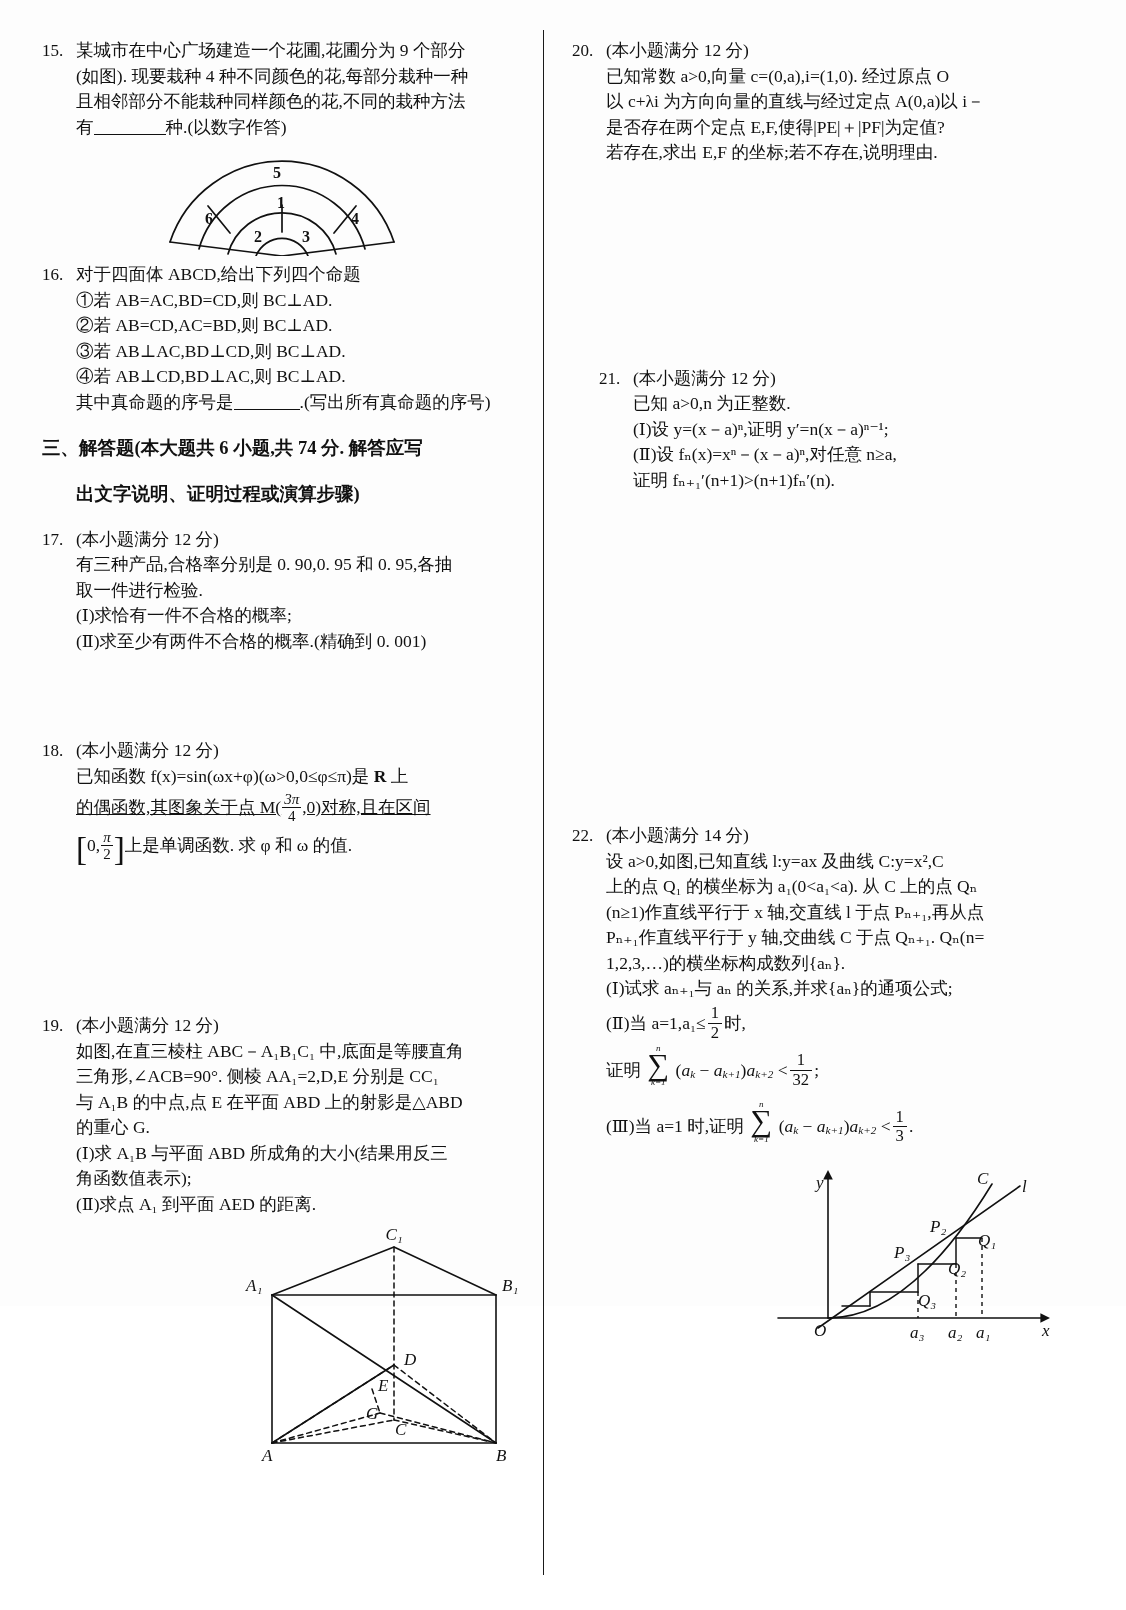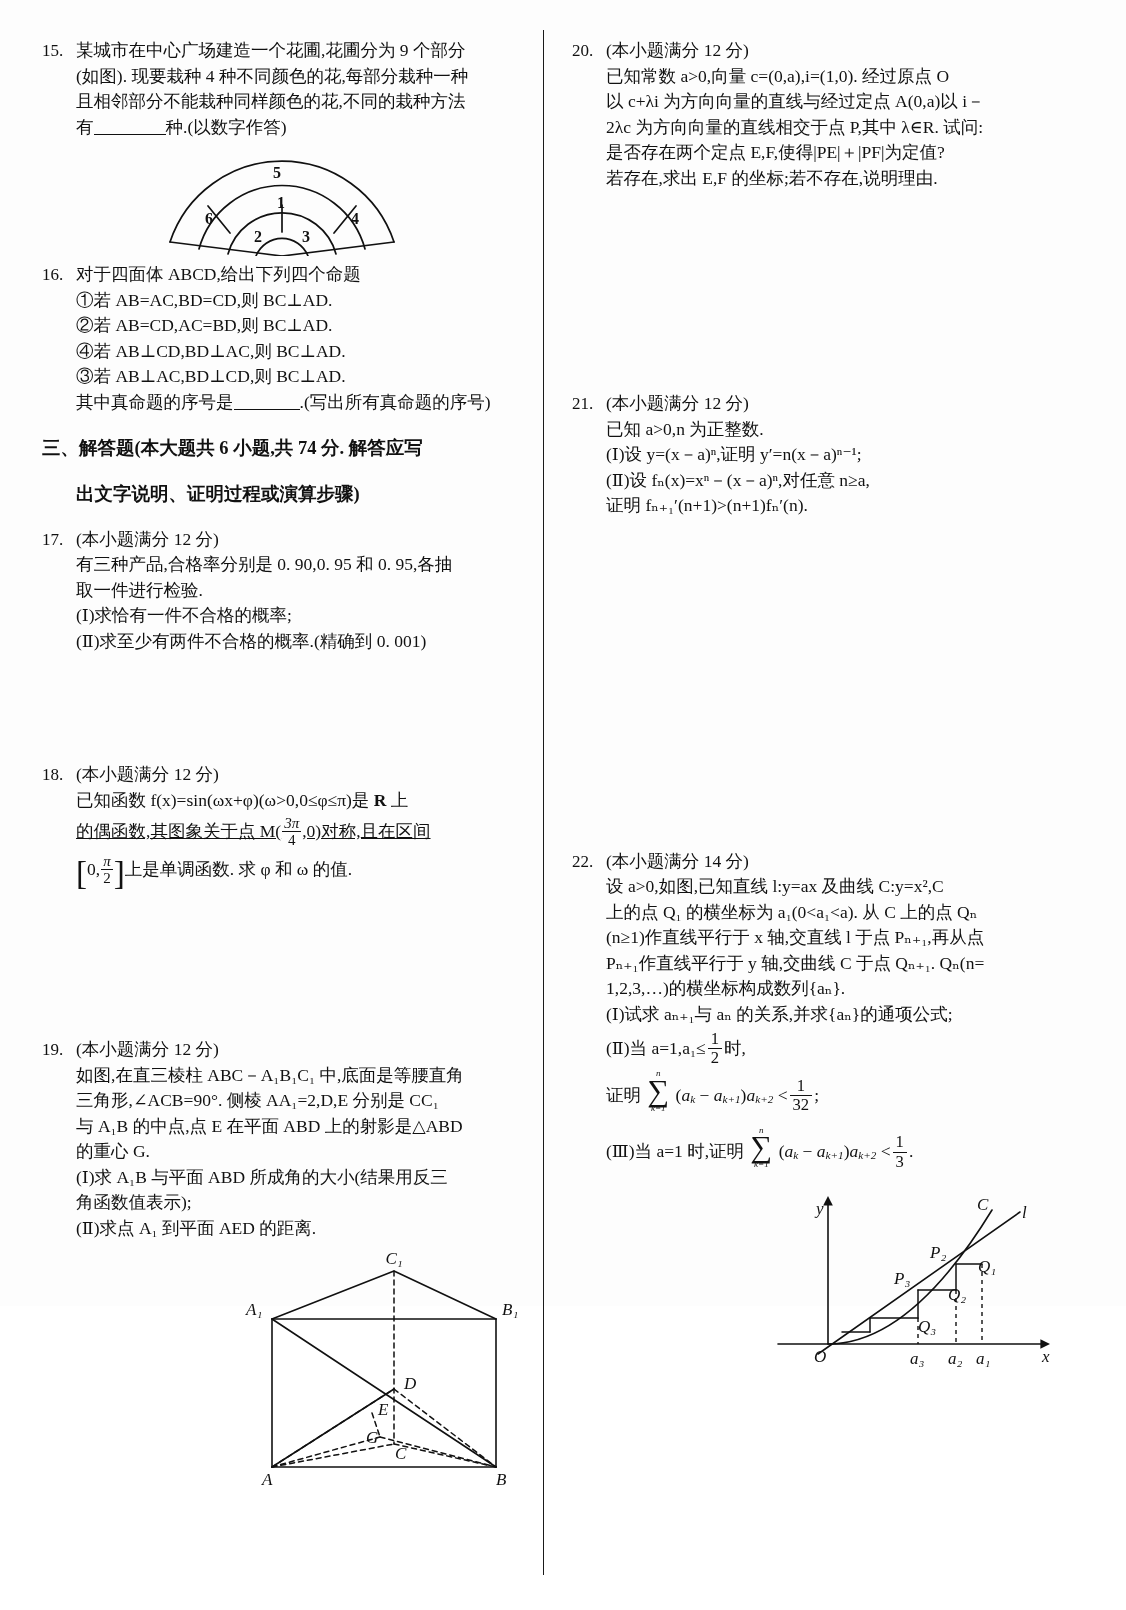--- a/index.html
+++ b/index.html
@@ -194,22 +194,22 @@
         <text class="numlbl" x="154" y="96" text-anchor="middle">3</text>
       </svg>
     </div>
 
     <div class="prob">
       <span class="num">16.</span>
       <div class="body">
         <p class="noind">对于四面体 ABCD,给出下列四个命题</p>
         <p class="noind">①若 AB=AC,BD=CD,则 BC⊥AD.</p>
         <p class="noind">②若 AB=CD,AC=BD,则 BC⊥AD.</p>
+        <p class="noind">③若 AB⊥AC,BD⊥CD,则 BC⊥AD.</p>
         <p class="noind">④若 AB⊥CD,BD⊥AC,则 BC⊥AD.</p>
-        <p class="noind">③若 AB⊥AC,BD⊥CD,则 BC⊥AD.</p>
         <p class="noind">
           <span>其中真命题的序号是</span><span class="blank-sm"></span><span>.(写出所有真命题的序号)</span>
         </p>
       </div>
     </div>
 
     <div class="prob sec-head" style="margin-top:2px;">
       <div style="margin-left:0;">
         <p class="noind">
           <span>三、解答题</span><span>(本大题共 6 小题,共 74 分. 解答应写</span>
@@ -222,21 +222,21 @@
       <span class="num">17.</span>
       <div class="body">
         <p class="noind">(本小题满分 12 分)</p>
         <p class="noind">有三种产品,合格率分别是 0. 90,0. 95 和 0. 95,各抽</p>
         <p class="noind">取一件进行检验.</p>
         <p class="noind">(Ⅰ)求恰有一件不合格的概率;</p>
         <p class="noind">(Ⅱ)求至少有两件不合格的概率.(精确到 0. 001)</p>
       </div>
     </div>
 
-    <div class="prob" style="margin-top:108px;">
+    <div class="prob" style="margin-top:84px;">
       <span class="num">18.</span>
       <div class="body">
         <p class="noind">(本小题满分 12 分)</p>
         <p class="noind">
           <span>已知函数 f(x)=sin(ωx+φ)(ω&gt;0,0≤φ≤π)是 </span><span class="bold upr">R</span><span> 上</span>
         </p>
         <p class="noind" style="line-height:36px;text-decoration:underline;">
           <span>的偶函数,其图象关于点 M(</span><span class="frac"><span class="num-part it">3π</span><span class="den">4</span></span><span>,0)对称,且在区间</span>
         </p>
         <p class="noind" style="line-height:40px;">
@@ -311,27 +311,26 @@
   </div>
 
   <div class="column col-right">
 
     <div class="prob">
       <span class="num">20.</span>
       <div class="body">
         <p class="noind">(本小题满分 12 分)</p>
         <p class="noind">已知常数 a&gt;0,向量 c=(0,a),i=(1,0). 经过原点 O</p>
         <p class="noind">以 c+λi 为方向向量的直线与经过定点 A(0,a)以 i－</p>
-        <p class="noind">2λc 为方向向量的直线相交于点 P,其中 λ∈R. 试问:</p>
         <p class="noind">是否存在两个定点 E,F,使得|PE|＋|PF|为定值?</p>
         <p class="noind">若存在,求出 E,F 的坐标;若不存在,说明理由.</p>
       </div>
     </div>
 
-    <div class="prob" style="margin-top:200px;">
+    <div class="prob" style="margin-top:200px;margin-left:27px;">
       <span class="num">21.</span>
       <div class="body">
         <p class="noind">(本小题满分 12 分)</p>
         <p class="noind">已知 a&gt;0,n 为正整数.</p>
         <p class="noind">(Ⅰ)设 y=(x－a)ⁿ,证明 y′=n(x－a)ⁿ⁻¹;</p>
         <p class="noind">(Ⅱ)设 fₙ(x)=xⁿ－(x－a)ⁿ,对任意 n≥a,</p>
         <p class="noind">证明 fₙ₊₁′(n+1)&gt;(n+1)fₙ′(n).</p>
       </div>
     </div>
 

